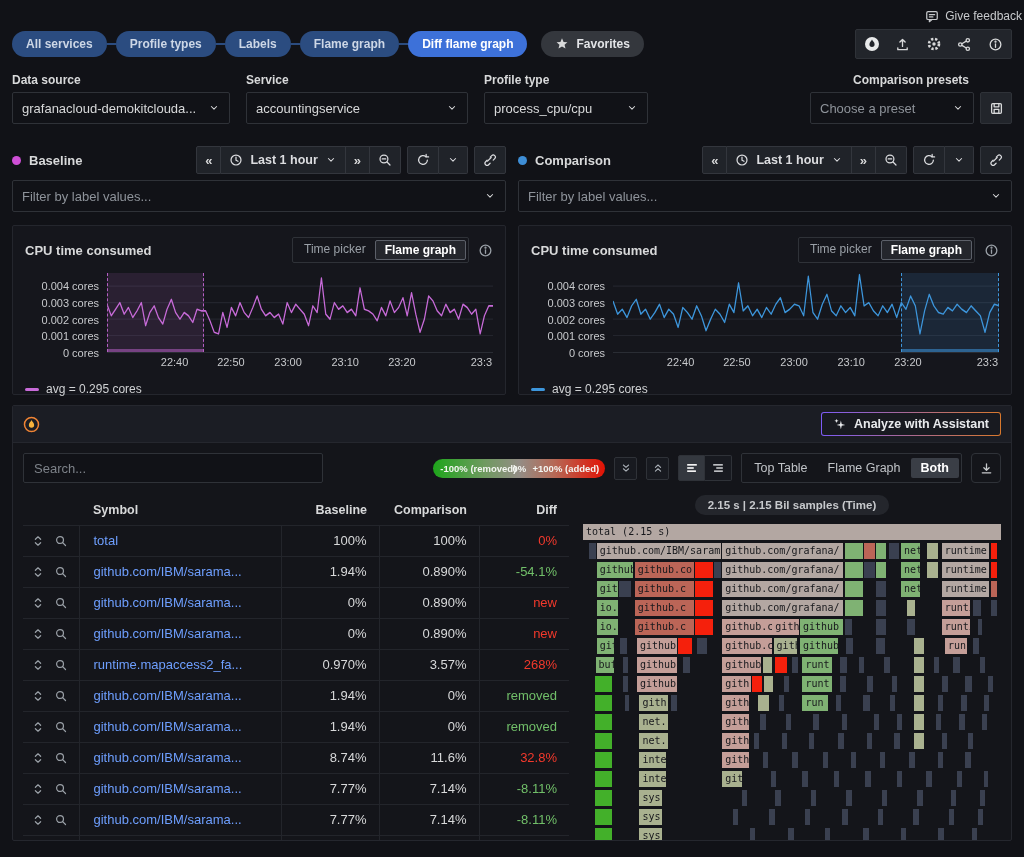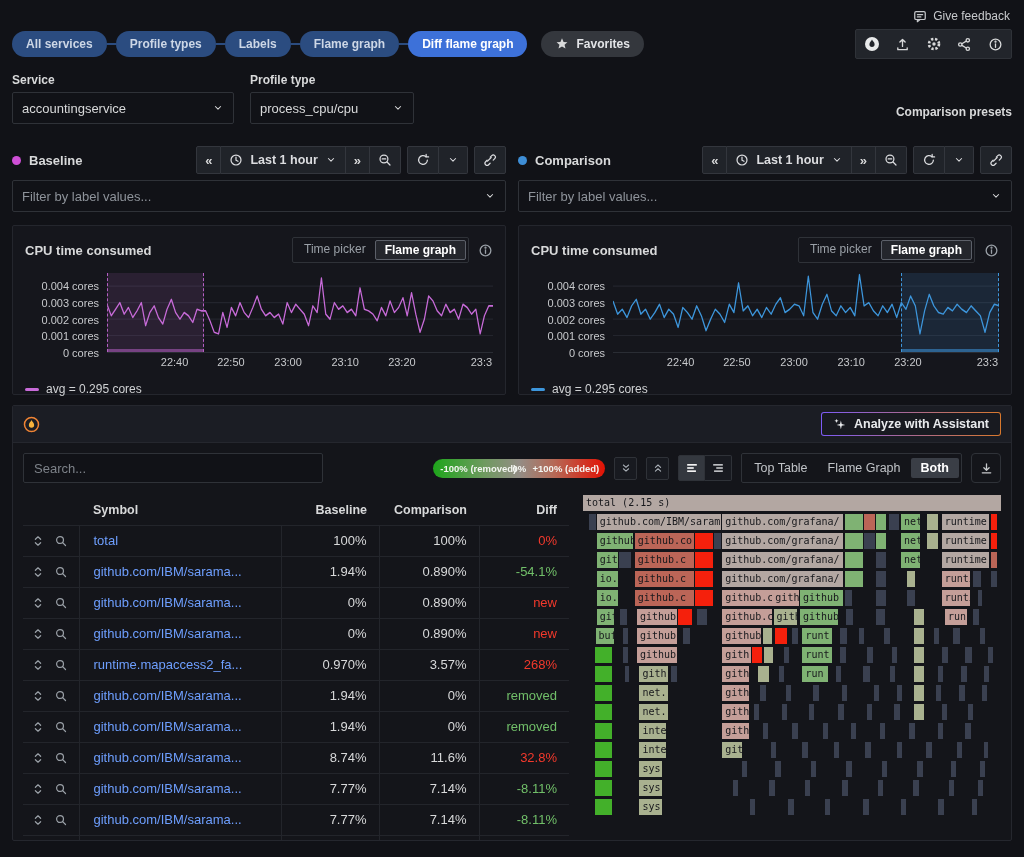--- a/index.html
+++ b/index.html
@@ -1,20 +1,20 @@
 <!DOCTYPE html>
 <html><head>
 <meta charset="utf-8">
 <style>
   *{margin:0;padding:0;box-sizing:border-box}
   html,body{background:#0d0e13}
   .page{width:1024px;height:857px;background:#111217;color:#d8d9da;
         font-family:"Liberation Sans",sans-serif;font-size:12px;position:relative;overflow:hidden}
   
-  .topbar{display:flex;justify-content:flex-end;align-items:flex-start;padding:9px 14px 2px}
+  .topbar{display:flex;justify-content:flex-end;align-items:flex-start;padding:9px 2px 2px}
   .feedback{display:inline-flex;align-items:center;gap:6px;color:#c7c9cc;font-size:12px;cursor:pointer}
   .tabsrow{display:flex;justify-content:space-between;align-items:center;padding:4px 12px 12px}
   .tabs{display:flex;align-items:center}
   .pill{border:none;cursor:pointer;background:#2b4c80;color:#cdd7e6;font:600 12px "Liberation Sans",sans-serif;
         padding:6px 14px;border-radius:15px;white-space:nowrap}
   .pill.active{background:#3d71d9;color:#fff}
   .tab-conn{width:9px;height:2px;background:#2b4c80}
   .fav{display:inline-flex;align-items:center;gap:7px;background:#34373d;color:#e3e5e8;border:none;
        font:600 12px "Liberation Sans",sans-serif;padding:6px 14px;border-radius:15px;margin-left:14px;cursor:pointer}
   .icon-toolbar{display:flex;align-items:stretch;background:#22252b;border:1px solid #2f3238;border-radius:2px;height:30px}
@@ -205,20 +205,31 @@
               <circle cx="8" cy="8" r="5.7"></circle>
               <path d="M8 7.3 V11"></path>
               <circle cx="8" cy="5" r="0.5" fill="currentColor"></circle>
             </svg>
           </span>
         </span>
     </div>
   </div>
 
   <div class="filtersrow">
+    <div class="field" style="width:218px">
+      <label>Data source</label>
+      <div class="selectbox">
+        <span>grafanacloud-demokitclouda...</span>
+        <span class="ic">
+            <svg width="12" height="12" viewBox="0 0 16 16" fill="none" stroke="currentColor" stroke-width="1.4" stroke-linecap="round" stroke-linejoin="round">
+              <path d="M4.5 6 L8 9.5 L11.5 6"></path>
+            </svg>
+          </span>
+      </div>
+    </div>
     <div class="field" style="width:222px">
       <label>Service</label>
       <div class="selectbox">
         <span>accountingservice</span>
         <span class="ic">
             <svg width="12" height="12" viewBox="0 0 16 16" fill="none" stroke="currentColor" stroke-width="1.4" stroke-linecap="round" stroke-linejoin="round">
               <path d="M4.5 6 L8 9.5 L11.5 6"></path>
             </svg>
           </span>
       </div>
@@ -229,20 +240,39 @@
         <span>process_cpu/cpu</span>
         <span class="ic">
             <svg width="12" height="12" viewBox="0 0 16 16" fill="none" stroke="currentColor" stroke-width="1.4" stroke-linecap="round" stroke-linejoin="round">
               <path d="M4.5 6 L8 9.5 L11.5 6"></path>
             </svg>
           </span>
       </div>
     </div>
     <div class="presets">
       <label style="display:block;font-weight:bold;margin-bottom:5px">Comparison presets</label>
+      <div class="prow">
+        <div class="selectbox" style="width:164px">
+          <span class="ph">Choose a preset</span>
+          <span class="ic">
+              <svg width="12" height="12" viewBox="0 0 16 16" fill="none" stroke="currentColor" stroke-width="1.4" stroke-linecap="round" stroke-linejoin="round">
+                <path d="M4.5 6 L8 9.5 L11.5 6"></path>
+              </svg>
+            </span>
+        </div>
+        <span class="sqbtn">
+            <span class="ic">
+              <svg width="15" height="15" viewBox="0 0 16 16" fill="none" stroke="currentColor" stroke-width="1.4" stroke-linecap="round" stroke-linejoin="round">
+                <rect x="2.8" y="2.8" width="10.4" height="10.4" rx="1.2"></rect>
+                <path d="M5.5 2.8 v3.4 h5 v-3.4"></path>
+                <rect x="5.5" y="9" width="5" height="4.2"></rect>
+              </svg>
+            </span>
+          </span>
+      </div>
     </div>
   </div>
 
   <div class="panels">
 
     <section class="panel">
       <div class="phead">
         <div class="ptitle">
           <span class="dot" id="dot-baseline" style="background: rgb(206, 79, 214);"></span>
           <span>Baseline</span>
@@ -752,20 +782,21 @@
                 <td class="td-icons"></td>
                 <td class="td-sym">github.com/IBM/sarama...</td>
                 <td class="td-num">7.77%</td>
                 <td class="td-num">7.14%</td>
                 <td class="td-diff diff-green">-8.11%</td>
               </tr>
             </tbody>
         </table>
       </div>
       <div class="flamewrap">
+        <span class="badge">2.15 s | 2.15 Bil samples (Time)</span>
         <div class="flame" id="flame">
             <div class="frow">
               <div class="fblock" style="left: 0%; width: 100%; background: rgb(179, 167, 162);">total (2.15 s)</div>
             </div>
             <div class="frow">
               <div class="fblock nolabel" style="left: 1.4%; width: 1.8%; background: rgb(58, 64, 80);"></div>
               <div class="fblock" style="left: 3.3%; width: 29.8%; background: rgb(179, 167, 162);">github.com/IBM/saram</div>
               <div class="fblock" style="left: 33.3%; width: 29%; background: rgb(179, 167, 162);">github.com/grafana/</div>
               <div class="fblock nolabel" style="left: 62.6%; width: 4.4%; background: rgb(127, 178, 115);"></div>
               <div class="fblock nolabel" style="left: 67.3%; width: 2.6%; background: rgb(187, 101, 87);"></div>

